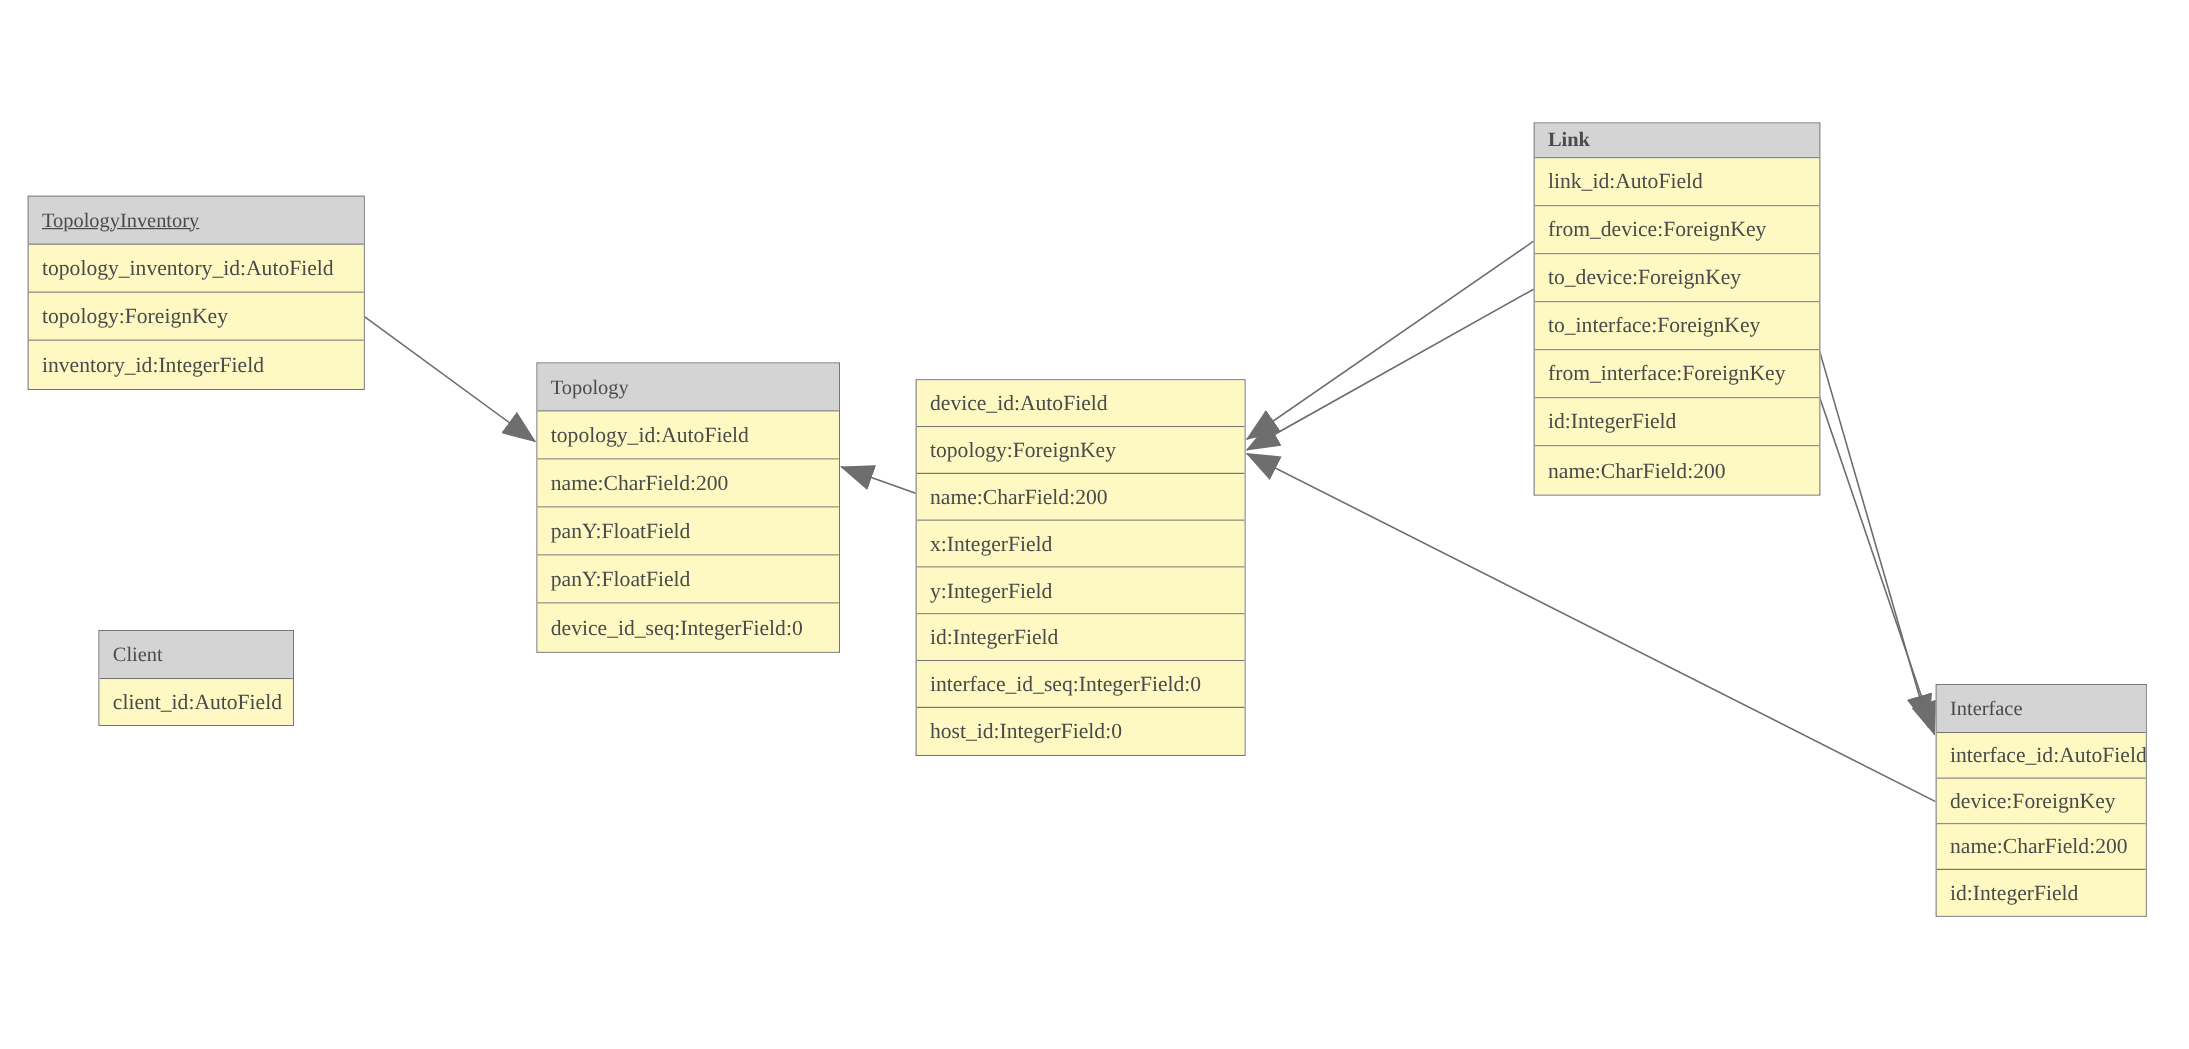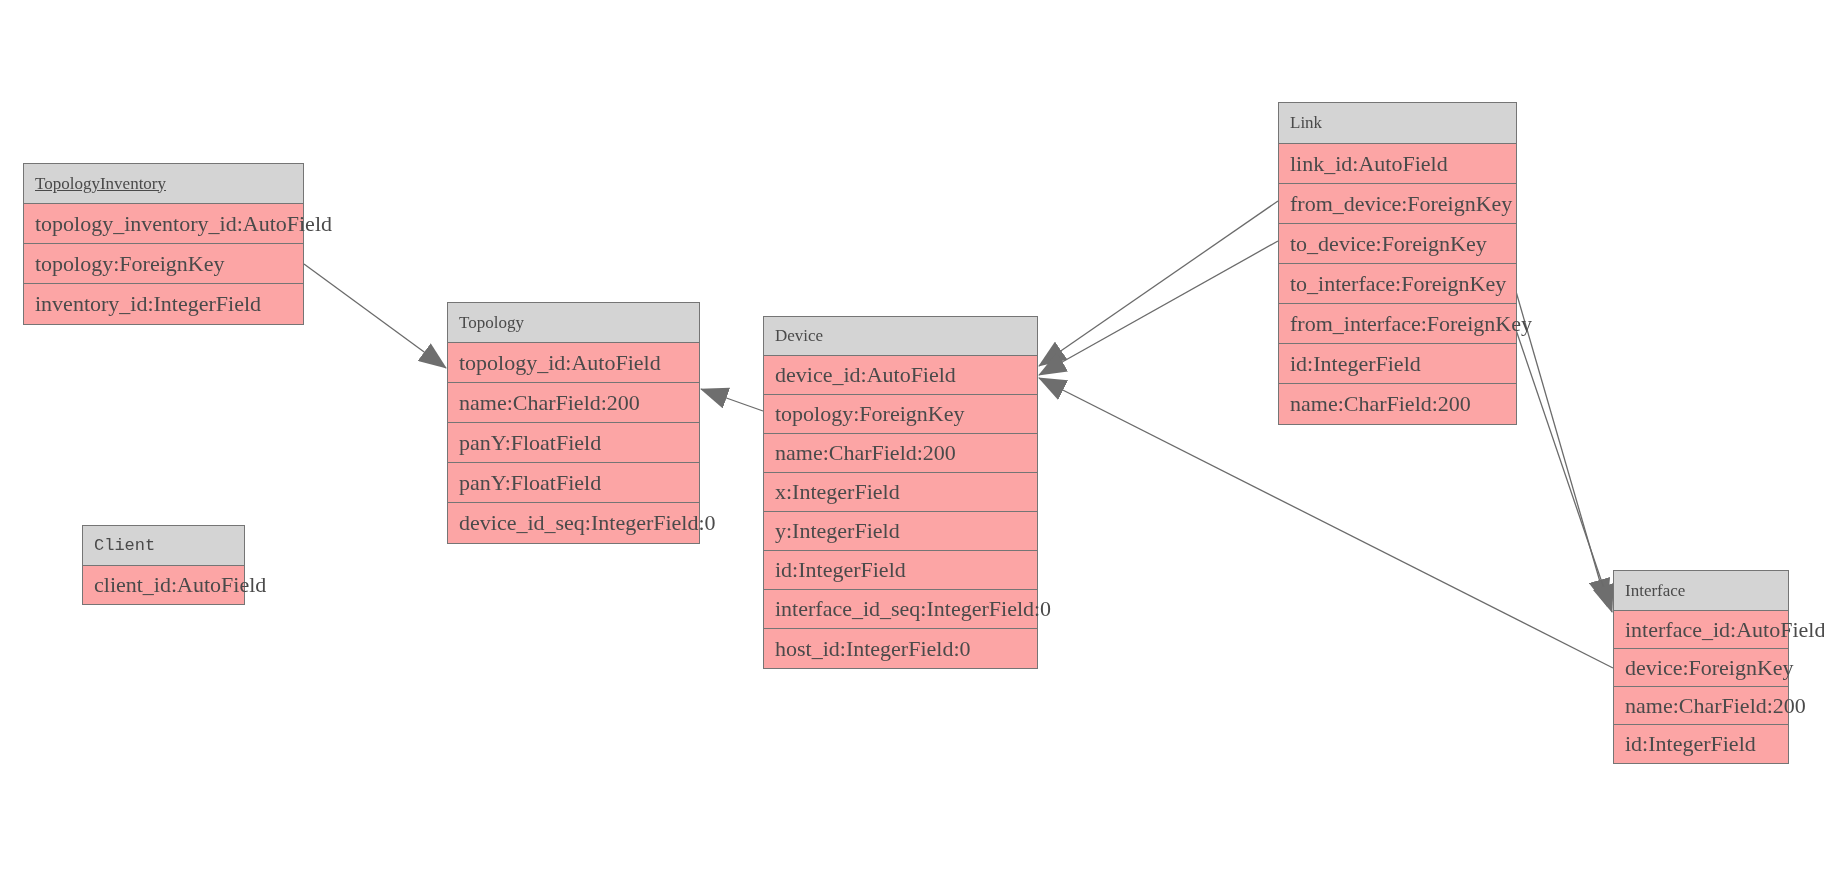--- a/index.html
+++ b/index.html
@@ -39,23 +39,23 @@
     border-bottom: 1px solid #757575;
     font-size: 17px;
     color: #4a4a4a;
     white-space: nowrap;
   }
   .entity-field {
     box-sizing: border-box;
     display: flex;
     align-items: center;
     padding: 0 11px;
-    background: #fca5a5;
+    background: #fef9c3;
     border-bottom: 1px solid #757575;
-    font-size: 22px;
+    font-size: 18px;
     color: #4a4a4a;
     white-space: nowrap;
   }
   .entity-field:last-child {
     border-bottom: none;
   }
 </style>
 </head>
 <body>
 
@@ -83,36 +83,35 @@
       </div>
       <div class="entity" style="left: 447px; top: 302px; width: 253px; border-color: rgb(117, 117, 117);">
         <div class="entity-header" style="height: 40px; background: rgb(212, 212, 212); border-bottom-color: rgb(117, 117, 117); color: rgb(74, 74, 74);">Topology</div>
         <div class="entity-field" style="height: 40px; border-bottom-color: rgb(117, 117, 117); color: rgb(74, 74, 74);">topology_id:AutoField</div>
         <div class="entity-field" style="height: 40px; border-bottom-color: rgb(117, 117, 117); color: rgb(74, 74, 74);">name:CharField:200</div>
         <div class="entity-field" style="height: 40px; border-bottom-color: rgb(117, 117, 117); color: rgb(74, 74, 74);">panY:FloatField</div>
         <div class="entity-field" style="height: 40px; border-bottom-color: rgb(117, 117, 117); color: rgb(74, 74, 74);">panY:FloatField</div>
         <div class="entity-field" style="height: 40px; border-bottom-color: rgb(117, 117, 117); color: rgb(74, 74, 74);">device_id_seq:IntegerField:0</div>
       </div>
       <div class="entity" style="left: 82px; top: 525px; width: 163px; border-color: rgb(117, 117, 117);">
-        <div class="entity-header" style="height: 40px; background: rgb(212, 212, 212); border-bottom-color: rgb(117, 117, 117); color: rgb(74, 74, 74); font-family: Liberation Mono, monospace;">Client</div>
+        <div class="entity-header" style="height: 40px; background: rgb(212, 212, 212); border-bottom-color: rgb(117, 117, 117); color: rgb(74, 74, 74);">Client</div>
         <div class="entity-field" style="height: 38px; border-bottom-color: rgb(117, 117, 117); color: rgb(74, 74, 74);">client_id:AutoField</div>
       </div>
       <div class="entity" style="left: 763px; top: 316px; width: 275px; border-color: rgb(117, 117, 117);">
-        <div class="entity-header" style="height: 39px; background: rgb(212, 212, 212); border-bottom-color: rgb(117, 117, 117); color: rgb(74, 74, 74);">Device</div>
         <div class="entity-field" style="height: 39px; border-bottom-color: rgb(117, 117, 117); color: rgb(74, 74, 74);">device_id:AutoField</div>
         <div class="entity-field" style="height: 39px; border-bottom-color: rgb(117, 117, 117); color: rgb(74, 74, 74);">topology:ForeignKey</div>
         <div class="entity-field" style="height: 39px; border-bottom-color: rgb(117, 117, 117); color: rgb(74, 74, 74);">name:CharField:200</div>
         <div class="entity-field" style="height: 39px; border-bottom-color: rgb(117, 117, 117); color: rgb(74, 74, 74);">x:IntegerField</div>
         <div class="entity-field" style="height: 39px; border-bottom-color: rgb(117, 117, 117); color: rgb(74, 74, 74);">y:IntegerField</div>
         <div class="entity-field" style="height: 39px; border-bottom-color: rgb(117, 117, 117); color: rgb(74, 74, 74);">id:IntegerField</div>
         <div class="entity-field" style="height: 39px; border-bottom-color: rgb(117, 117, 117); color: rgb(74, 74, 74);">interface_id_seq:IntegerField:0</div>
         <div class="entity-field" style="height: 39px; border-bottom-color: rgb(117, 117, 117); color: rgb(74, 74, 74);">host_id:IntegerField:0</div>
       </div>
       <div class="entity" style="left: 1278px; top: 102px; width: 239px; border-color: rgb(117, 117, 117);">
-        <div class="entity-header" style="height: 41px; background: rgb(212, 212, 212); border-bottom-color: rgb(117, 117, 117); color: rgb(74, 74, 74);">Link</div>
+        <div class="entity-header" style="height: 29px; background: rgb(212, 212, 212); border-bottom-color: rgb(117, 117, 117); color: rgb(74, 74, 74); font-weight: bold;">Link</div>
         <div class="entity-field" style="height: 40px; border-bottom-color: rgb(117, 117, 117); color: rgb(74, 74, 74);">link_id:AutoField</div>
         <div class="entity-field" style="height: 40px; border-bottom-color: rgb(117, 117, 117); color: rgb(74, 74, 74);">from_device:ForeignKey</div>
         <div class="entity-field" style="height: 40px; border-bottom-color: rgb(117, 117, 117); color: rgb(74, 74, 74);">to_device:ForeignKey</div>
         <div class="entity-field" style="height: 40px; border-bottom-color: rgb(117, 117, 117); color: rgb(74, 74, 74);">to_interface:ForeignKey</div>
         <div class="entity-field" style="height: 40px; border-bottom-color: rgb(117, 117, 117); color: rgb(74, 74, 74);">from_interface:ForeignKey</div>
         <div class="entity-field" style="height: 40px; border-bottom-color: rgb(117, 117, 117); color: rgb(74, 74, 74);">id:IntegerField</div>
         <div class="entity-field" style="height: 40px; border-bottom-color: rgb(117, 117, 117); color: rgb(74, 74, 74);">name:CharField:200</div>
       </div>
       <div class="entity" style="left: 1613px; top: 570px; width: 176px; border-color: rgb(117, 117, 117);">
         <div class="entity-header" style="height: 40px; background: rgb(212, 212, 212); border-bottom-color: rgb(117, 117, 117); color: rgb(74, 74, 74);">Interface</div>

